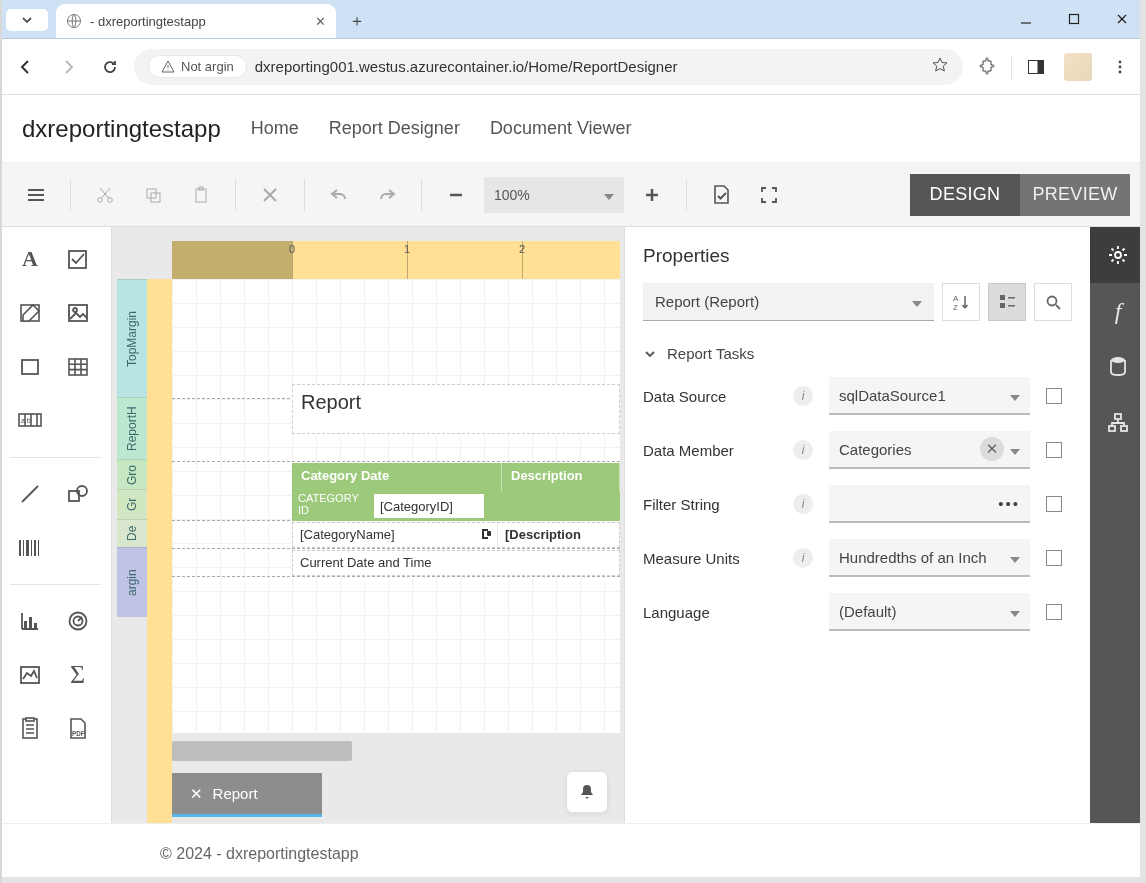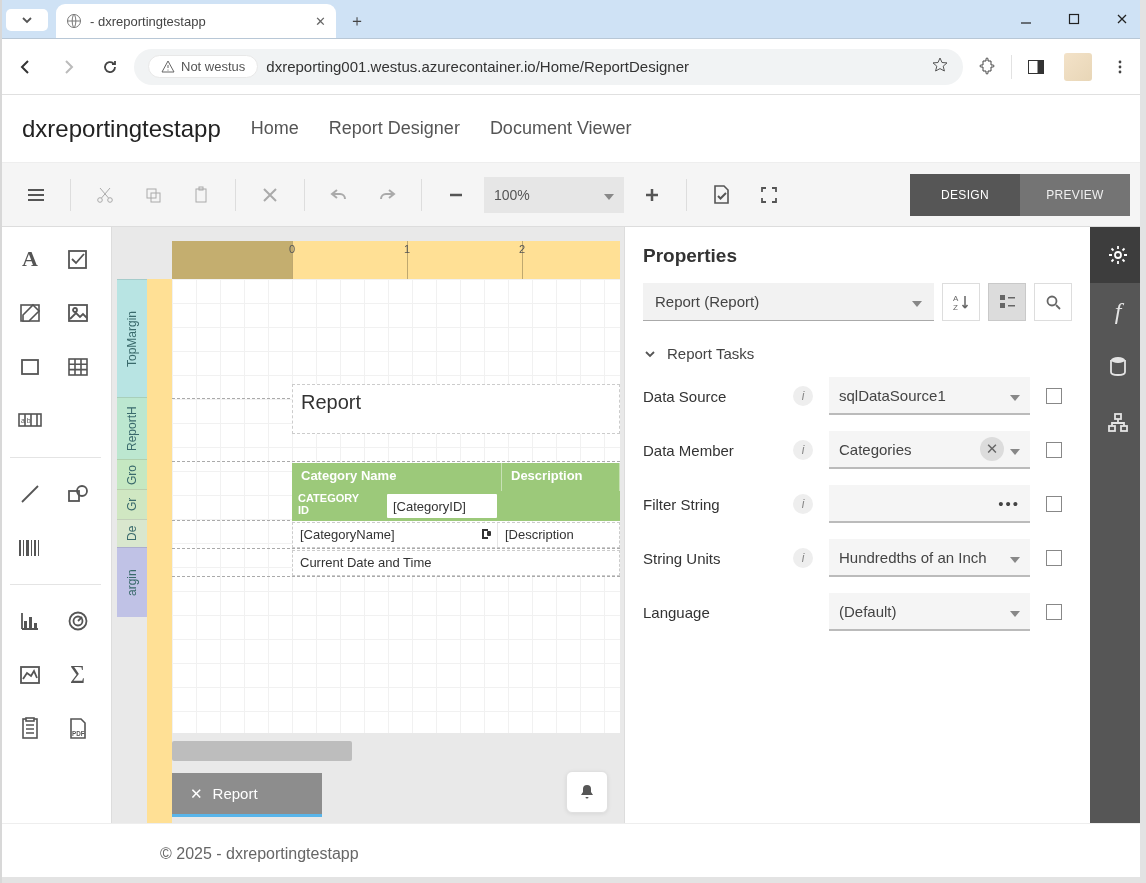--- a/index.html
+++ b/index.html
@@ -30,21 +30,21 @@
   .brand { font-size:24px; color:#222;}
   .site-link { font-size:18px; color:#555; cursor:pointer; }
 
   
   .toolbar { height:64px; background:#f5f5f5; border-bottom:1px solid #ddd; display:flex; align-items:center; padding:0 16px; gap:8px; }
   .tb-btn { width:40px; height:40px; display:flex; align-items:center; justify-content:center; color:#999; border-radius:3px; }
   .tb-btn.dark { color:#555; }
   .tb-sep { width:1px; height:32px; background:#ddd; margin:0 6px; }
   .zoom-sel { width:140px; height:36px; background:#e6e6e6; border:none; display:flex; align-items:center; padding:0 10px; font-size:14px; color:#555; justify-content:space-between; }
   .mode-pill { margin-left:auto; display:flex; }
-  .mode-btn { height:42px; width:110px; display:flex; align-items:center; justify-content:center; font-size:12px; letter-spacing:.3px; cursor:pointer; }
+  .mode-btn { height:42px; width:110px; display:flex; align-items:center; justify-content:center; font-size:18px; letter-spacing:.3px; cursor:pointer; }
   .mode-btn.active { background:#565656; color:#fff; }
   .mode-btn.inactive { background:#747474; color:#f0f0f0; }
 
   
   .main { display:flex; height: calc(883px - 39px - 56px - 68px - 64px - 60px); }
   .palette { width:112px; background:#fff; border-right:1px solid #ddd; display:grid; grid-template-columns:1fr 1fr; padding:12px 8px; row-gap:14px; align-content:start;}
   .palette .pi { width:44px; height:40px; display:flex; align-items:center; justify-content:center; color:#555; font-size:22px;}
   .pal-sep { grid-column:1/3; height:1px; background:#e4e4e4; margin:2px 2px;}
 
   .canvas-area { flex:1; background:#e9e9e9; border-right:1px solid #ddd; position:relative; overflow:hidden;}
@@ -63,36 +63,36 @@
   .ruler-v { position:absolute; left:35px; top:52px; bottom:0; width:25px; background:#ffe095; }
 
   .surface { position:absolute; left:60px; top:52px; right:4px; bottom:90px; background:#fff;
              background-image:linear-gradient(#f1f1f1 1px, transparent 1px), linear-gradient(90deg, #f1f1f1 1px, transparent 1px);
              background-size:24px 24px; overflow:hidden; }
   .dash { position:absolute; left:0; right:0; height:0; border-top:1.5px dashed #aaa;}
   .report-title-box { position:absolute; left:120px; top:105px; right:0; height:50px; background:#fff; border:1px dashed #ccc; padding:6px 8px; font-size:20px; color:#333;}
   .green-hdr { position:absolute; left:120px; right:0; height:28px; background:#9cc97a; color:#fff; font-size:13px; display:flex; }
   .green-hdr .cell{ padding:5px 9px; border-right:1px solid rgba(255,255,255,.45); font-weight:600;}
   .green-sub { position:absolute; left:120px; right:0; height:30px; background:#9cc97a; color:#fff; display:flex;}
-  .green-sub .cidlab{ width:95px; padding:2px 6px; font-size:11px; font-weight:700; line-height:1.05;}
+  .green-sub .cidlab{ width:82px; padding:2px 6px; font-size:11px; font-weight:400; line-height:1.05;}
   .green-sub .cid{ flex:0 0 110px; background:#fff; color:#333; margin:3px 0; display:flex; align-items:center; padding:0 6px; font-size:13px; border-radius:1px;}
   .green-sub .spacer{flex:1;}
   .detail-row{ position:absolute; left:120px; right:0; height:26px; background:#fff; display:flex; border:1px dashed #ccc;}
   .detail-row .dcell{flex:0 0 205px; padding:4px 7px; font-size:13px; color:#333; border-right:1px solid #e6e6e6; position:relative;}
-  .detail-row .dcell:last-child{border-right:none; flex:1;}
+  .detail-row .dcell:last-child{border-right:none; flex:1;font-weight:bold;}
   .bound-glyph{position:absolute; right:4px; top:3px; width:14px; height:14px; color:#333;}
   .footer-row{position:absolute; left:120px; right:0; height:26px; font-size:13px; color:#333; padding:4px 7px; border:1px dashed #ccc; background:#fff;}
 
   .bottom-scroll{position:absolute; left:60px; bottom:62px; width:180px; height:20px; background:#bdbdbd; border-radius:2px;}
   .tab-pill{position:absolute; left:60px; bottom:6px; background:#8d8d8d; color:#fff; height:44px; min-width:150px; display:flex; align-items:center; gap:10px; padding:0 18px; border-bottom:3px solid #59b5ea; font-size:15px;}
   .bell{position:absolute; right:16px; bottom:10px; width:42px; height:42px; background:#fff; border:1px solid #e0e0e0; border-radius:6px; display:flex; align-items:center; justify-content:center; color:#565656; box-shadow:0 1px 4px rgba(0,0,0,.08);}
 
   
   .props{ width:465px; background:#fff; padding:18px 18px 6px; display:flex; flex-direction:column; overflow:hidden;}
-  .props h3{font-size:19px; font-weight:700; color:#333; margin-bottom:16px;}
+  .props h3{font-size:19px; font-weight:400; color:#333; margin-bottom:16px;}
   .obj-row{display:flex; gap:8px; margin-bottom:14px;}
   .obj-sel{flex:1; height:38px; background:#f2f2f2; border:none; border-bottom:1px solid #aaa; display:flex; align-items:center; padding:0 12px; font-size:15px; color:#444; justify-content:space-between;}
   .sq-btn{width:38px; height:38px; border:1px solid #ddd; display:flex; align-items:center; justify-content:center; color:#666;}
   .sq-btn.active{background:#dcdcdc; border-color:#c9c9c9;}
   .section-hdr{display:flex; align-items:center; gap:10px; font-size:15px; color:#444; padding:10px 0 14px; border-bottom:1px solid transparent;}
   .prop-grid{display:grid; grid-template-columns: 170px 1fr 26px; column-gap:10px; row-gap:18px; align-items:center;gap:16px;}
   .plabel{font-size:15px; color:#333; display:flex; align-items:center; gap:8px;}
   .info-dot{width:20px; height:20px; border-radius:50%; background:#eee; color:#888; display:flex; align-items:center; justify-content:center; font-size:12px; font-style:italic; margin-left:auto;}
   .pfield{height:38px; background:#f5f5f5; border-bottom:2px solid #bbb; display:flex; align-items:center; padding:0 10px; font-size:15px; color:#444; justify-content:space-between; gap:6px;}
   .pcheckbox{width:16px; height:16px; border:1.5px solid #888; }
@@ -170,21 +170,21 @@
         <path d="M14 3v3h-3" stroke="#444" stroke-width="1.8" fill="none"></path>
       </svg>
     </div>
   <div class="omnibox">
     <span class="not-secure-badge">
       <svg width="14" height="14" viewBox="0 0 14 14">
           <path d="M7 1l6 11H1z" stroke="#666" fill="none"></path>
           <line x1="7" y1="5" x2="7" y2="8" stroke="#666"></line>
           <circle cx="7" cy="10" r=".6" fill="#666"></circle>
         </svg>
-      <span>Not westus</span>
+      <span>Not argin</span>
     </span>
     <input value="dxreporting001.westus.azurecontainer.io/Home/ReportDesigner" style="">
     <span><svg width="18" height="18" viewBox="0 0 18 18">
           <path d="M9 2l2 4.5 5 .4-3.8 3.3 1.2 4.8L9 12.6 4.6 15l1.2-4.8L2 6.9l5-.4z" stroke="#555" fill="none"></path>
         </svg></span>
   </div>
   <div class="icon-btn">
       <svg width="20" height="20" viewBox="0 0 20 20">
         <path d="M6 4h3V2a1 1 0 0 1 2 0v2h3v4h2a1 1 0 0 1 0 2h-2v4h-3v2a1 1 0 0 1-2 0v-2H6v-4H4a1 1 0 0 1 0-2h2z" stroke="#444" fill="none"></path>
       </svg>
@@ -417,21 +417,21 @@
     <div class="surface">
       <div class="dash" style="top:119px"></div>
       <div class="dash" style="top:182px"></div>
       <div class="dash" style="top:241px"></div>
       <div class="dash" style="top:269px"></div>
       <div class="dash" style="top:297px"></div>
 
       <div class="report-title-box"><span>Report</span></div>
 
       <div class="green-hdr" style="top:184px">
-        <div class="cell" style="width:210px">Category Name</div>
+        <div class="cell" style="width:210px">Category Date</div>
         <div class="cell" style="flex:1">Description</div>
       </div>
       <div class="green-sub" style="top:212px">
         <div class="cidlab"><span>CATEGORY</span><br><span>ID</span></div>
         <div class="cid">[CategoryID]</div>
         <div class="spacer"></div>
       </div>
       <div class="detail-row" style="top:243px">
         <div class="dcell"><span>[CategoryName]</span>
           <span class="bound-glyph"><svg width="14" height="14" fill="#333">
@@ -521,21 +521,21 @@
           <span>Filter String</span>
           <span class="info-dot">i</span>
         </div>
       <div class="pfield">
           <span></span>
           <span class="ellipsis">•••</span>
         </div>
       <div class="pcheckbox"></div>
 
       <div class="plabel">
-          <span>String Units</span>
+          <span>Measure Units</span>
           <span class="info-dot">i</span>
         </div>
       <div class="pfield">
           <span>Hundredths of an Inch</span>
           <span class="chev"></span>
         </div>
       <div class="pcheckbox"></div>
 
       <div class="plabel">
           <span>Language</span>
@@ -570,18 +570,18 @@
           <rect x="2" y="14" width="6" height="5"></rect>
           <rect x="14" y="14" width="6" height="5"></rect>
           <path d="M11 7v4M11 11H5v3M11 11h6v3"></path>
         </svg>
       </div>
   </div>
 </div>
 
 <div class="site-footer">
   <span style="width:140px"></span>
-  <span>© 2025 - dxreportingtestapp</span>
+  <span>© 2024 - dxreportingtestapp</span>
 </div>
 
 <div class="win-edge"></div>
 <div class="win-edge-r"></div>
 <div class="win-edge-l"></div>
 
 </body></html>

